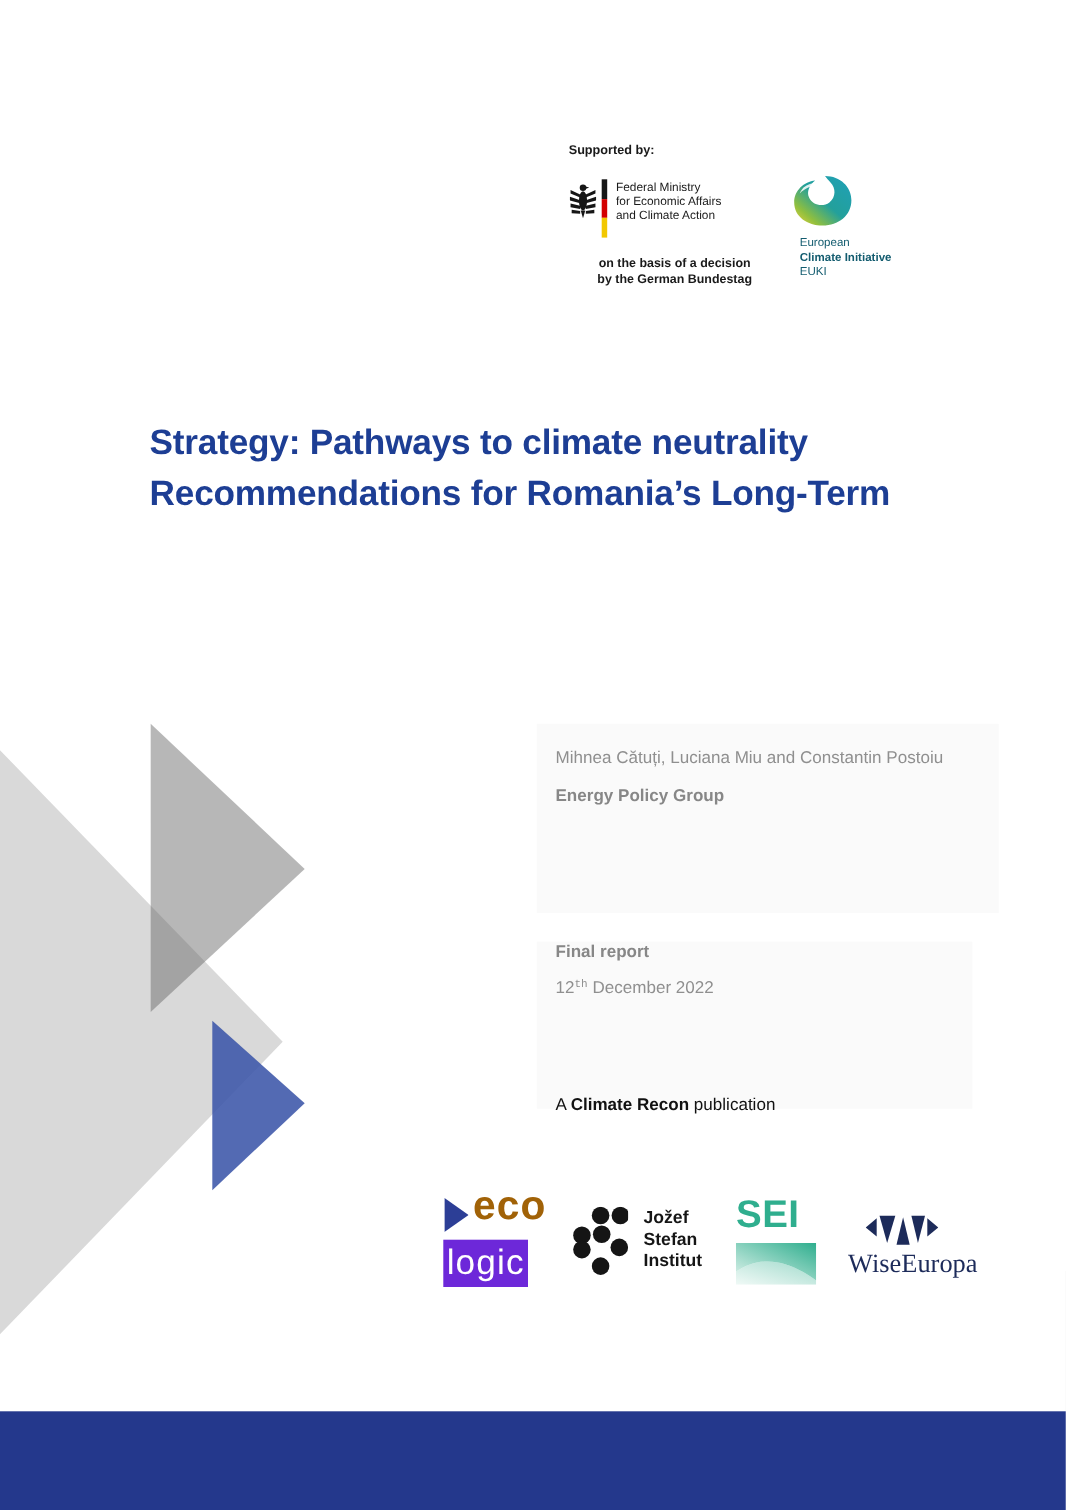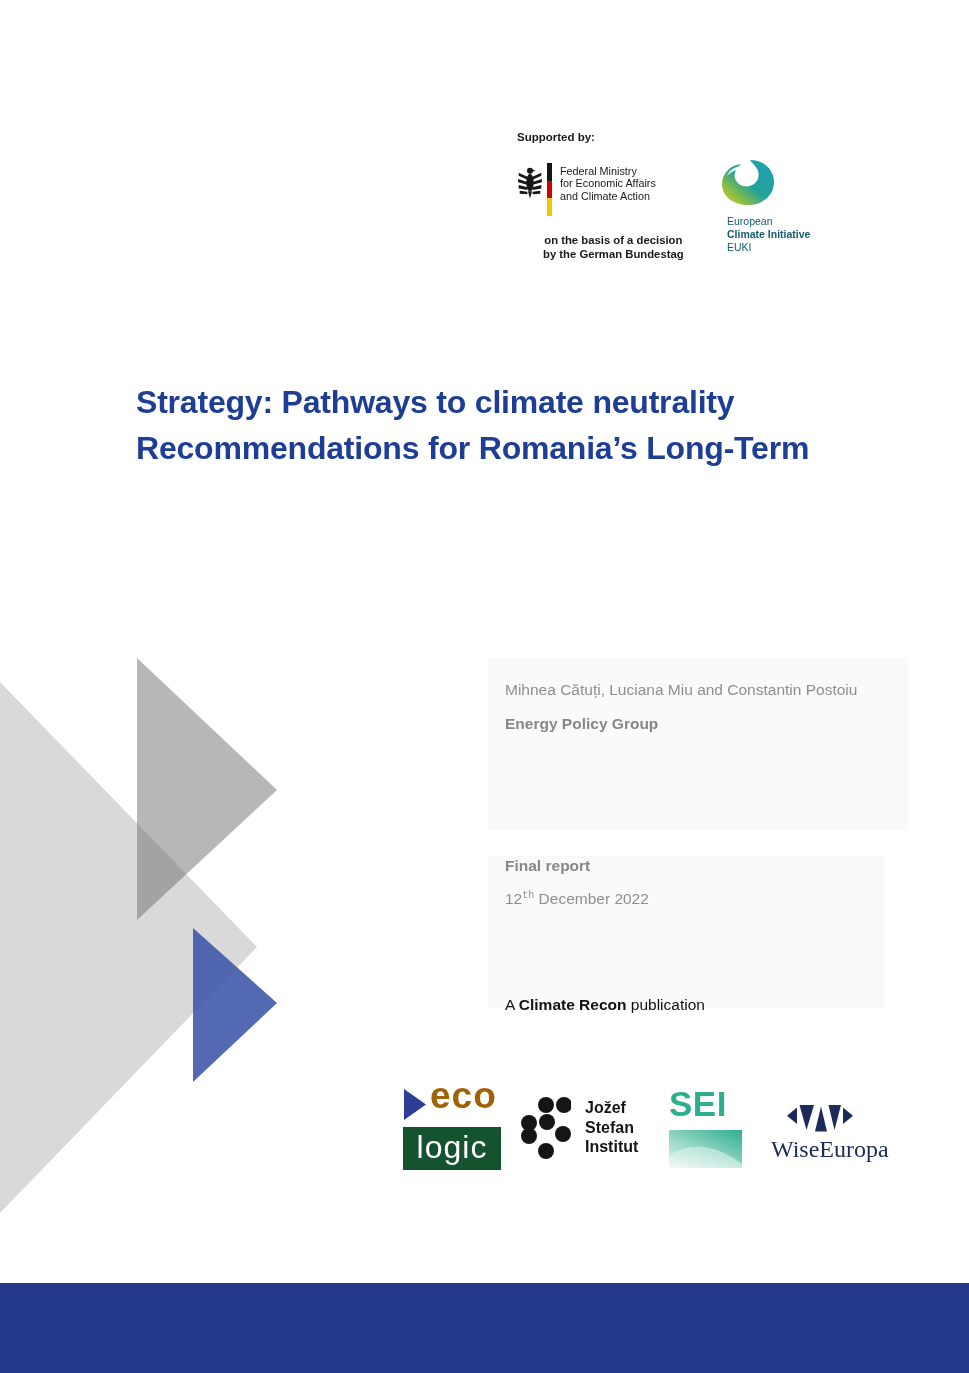--- a/index.html
+++ b/index.html
@@ -49,21 +49,21 @@
   .report-type{left:505px;top:857px;font-size:15.5px;font-weight:700;color:#878787;}
   .report-date{left:505px;top:890px;font-size:15.5px;color:#8f8f8f;}
   .report-date sup{font-size:10px;}
   .publication{left:505px;top:954px;font-size:15.5px;color:#111;margin-top:42px;}
   .publication span{white-space:pre;}
   .publication .brand{font-weight:700;}
 
   
   .ecologic-tri{left:404px;top:1089px;width:22px;height:31px;}
   .ecologic-eco{left:430px;top:1075px;font-size:37px;font-weight:700;color:#a16207;letter-spacing:1px;}
-  .ecologic-box{left:403px;top:1127px;width:98px;height:43px;background:#14532d;
+  .ecologic-box{left:403px;top:1127px;width:77px;height:43px;background:#6d28d9;
     display:flex;align-items:center;justify-content:center;}
   .ecologic-box span{color:#fff;font-size:32px;font-weight:500;letter-spacing:1px;line-height:32px;margin-top:-3px;}
 
   .jsi-dots{left:521px;top:1097px;width:50px;height:62px;}
   .jsi-text{left:585px;top:1098px;font-size:16px;font-weight:700;color:#151515;line-height:19.5px;}
 
   .sei-label{left:669px;top:1084px;font-size:35px;font-weight:700;color:#2fae8e;letter-spacing:0.5px;}
   .sei-shape{left:669px;top:1130px;width:73px;height:38px;}
 
   .wise-mark{left:787px;top:1105px;width:66px;height:27px;}

